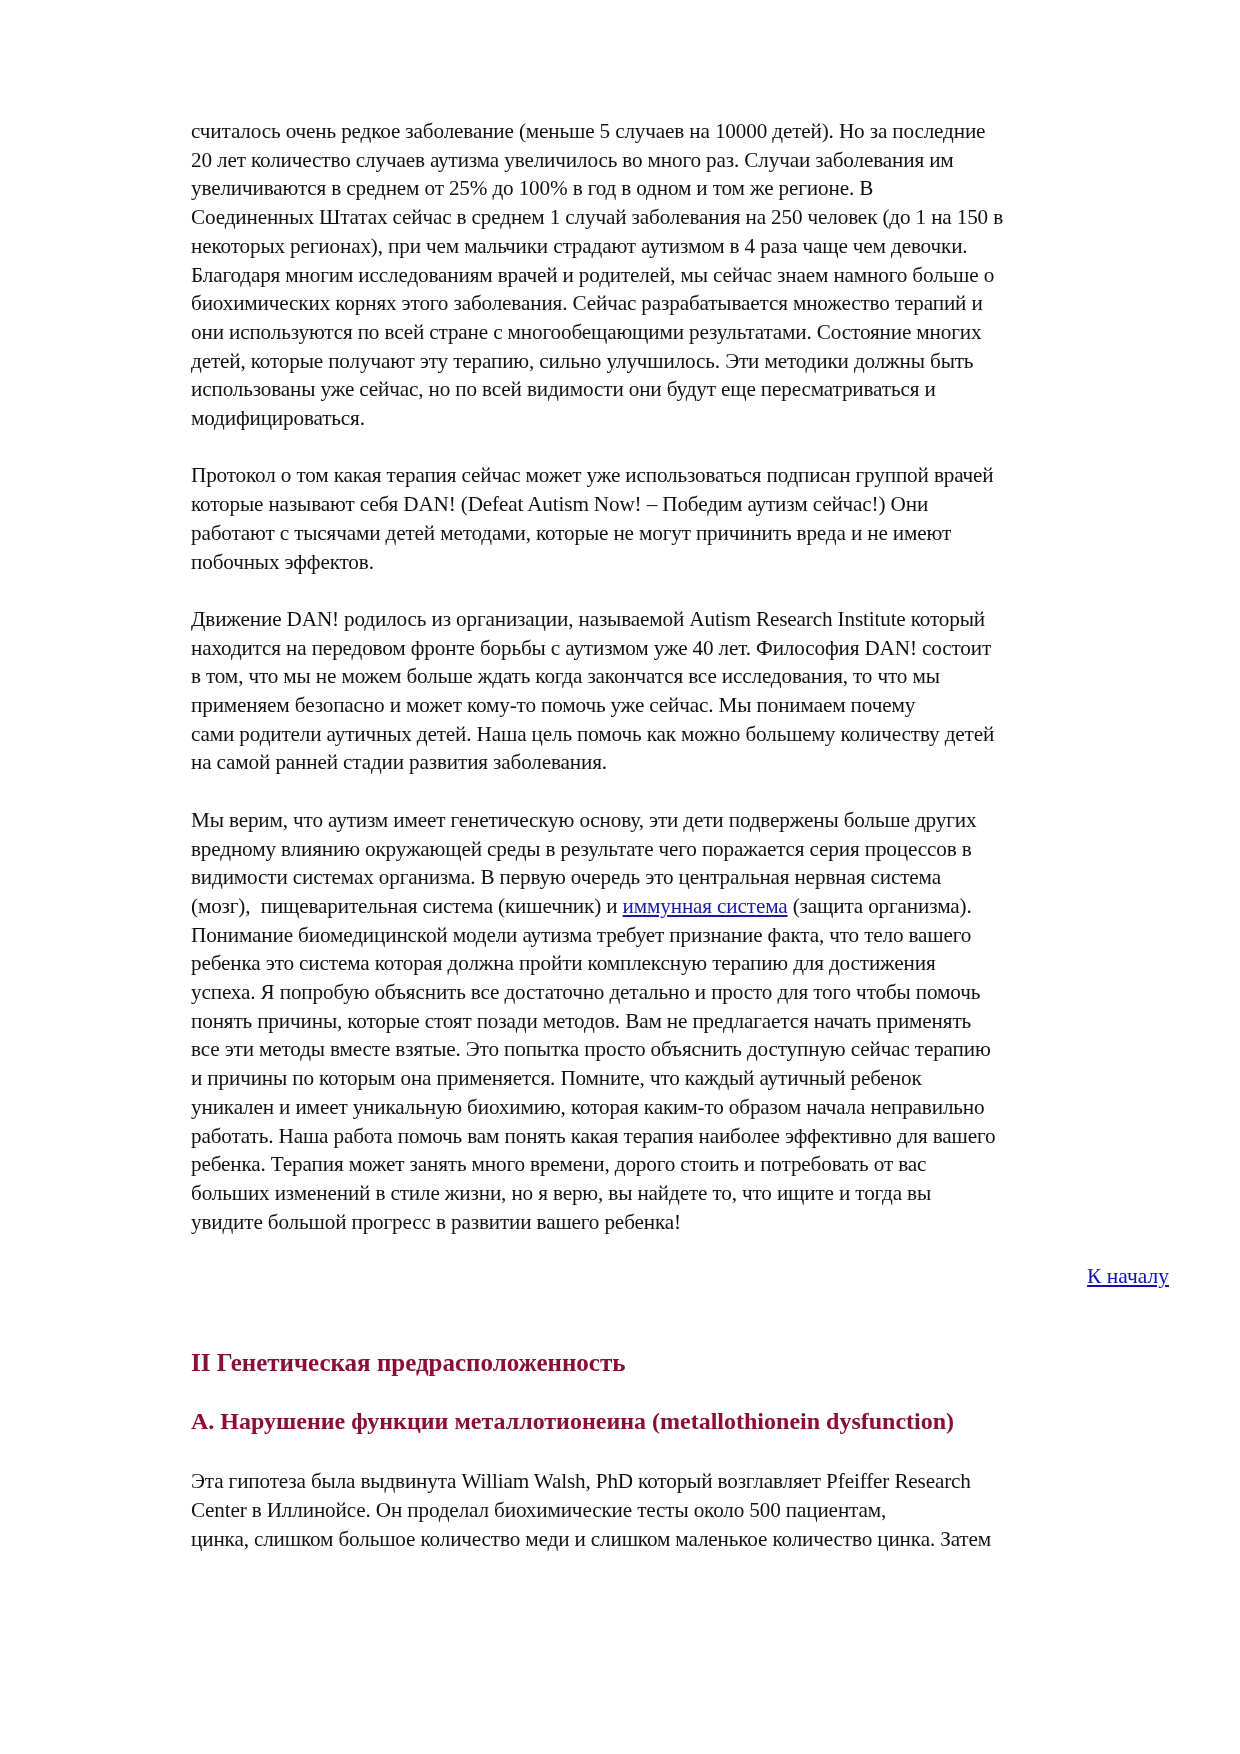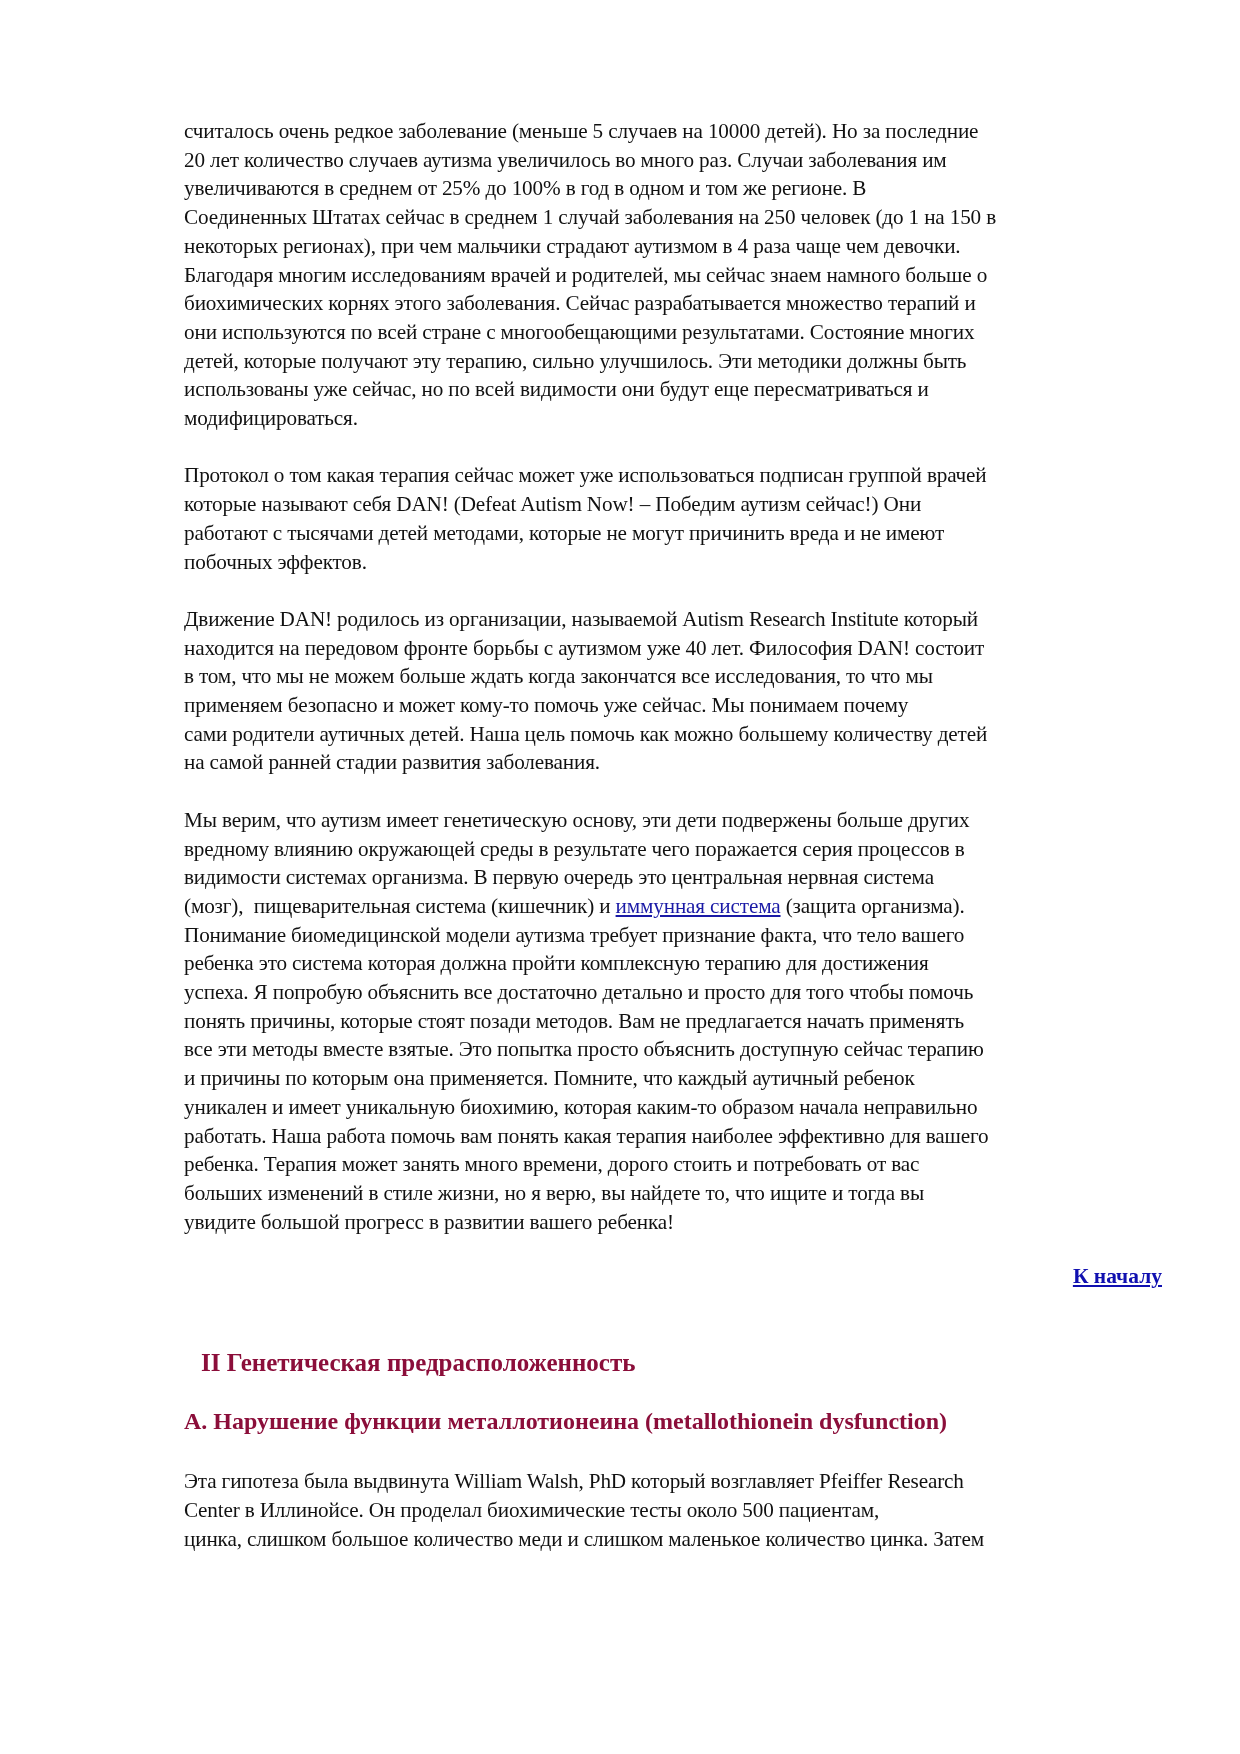--- a/index.html
+++ b/index.html
@@ -10,21 +10,21 @@
     body {
       width: 1240px;
       height: 1754px;
       position: relative;
       overflow: hidden;
       font-family: "Liberation Serif", "DejaVu Serif", serif;
       color: #111111;
     }
     .page {
       position: absolute;
-      left: 184px;
+      left: 191px;
       top: 117px;
       width: 980px;
     }
     p.body {
       margin: 0;
       font-size: 21.2px;
       line-height: 28.7px;
       letter-spacing: -0.15px;
       white-space: normal;
     }
@@ -39,27 +39,27 @@
       color: #1a1aa6;
       text-decoration: underline;
     }
     .back-row {
       text-align: right;
       margin-top: 28px;
       height: 30px;
       padding-right: 2px;
     }
     .back-link {
-      font-weight: bold;
+      font-weight: normal;
       font-size: 21.5px;
       color: #1010b0;
       text-decoration: underline;
     }
     h2.section {
-      margin: 17px;
+      margin: 0;
       margin-top: 53px;
       font-size: 25px;
       font-weight: bold;
       color: #8b0e3a;
       line-height: 32px;
     }
     h3.subsection {
       margin: 0;
       margin-top: 28px;
       font-size: 24px;

